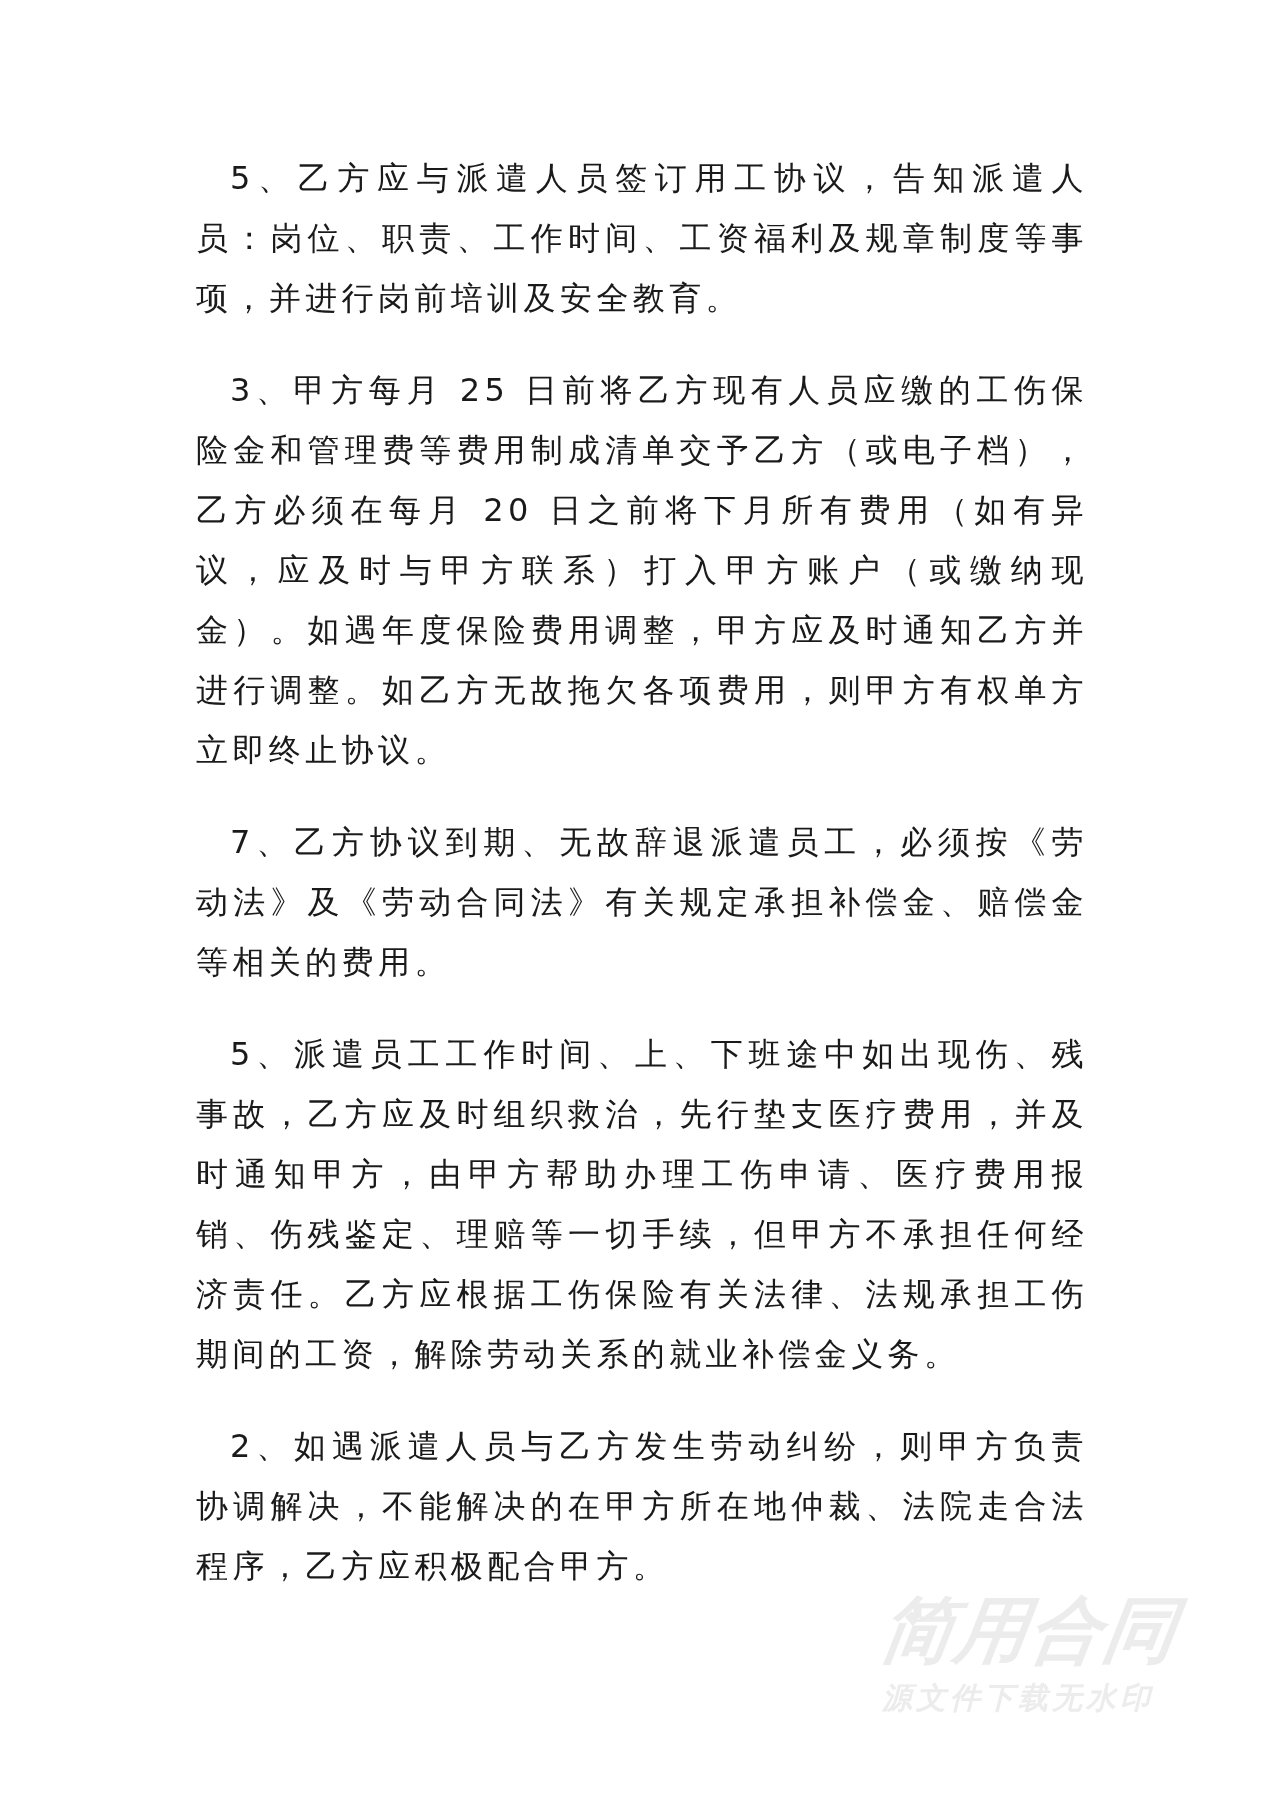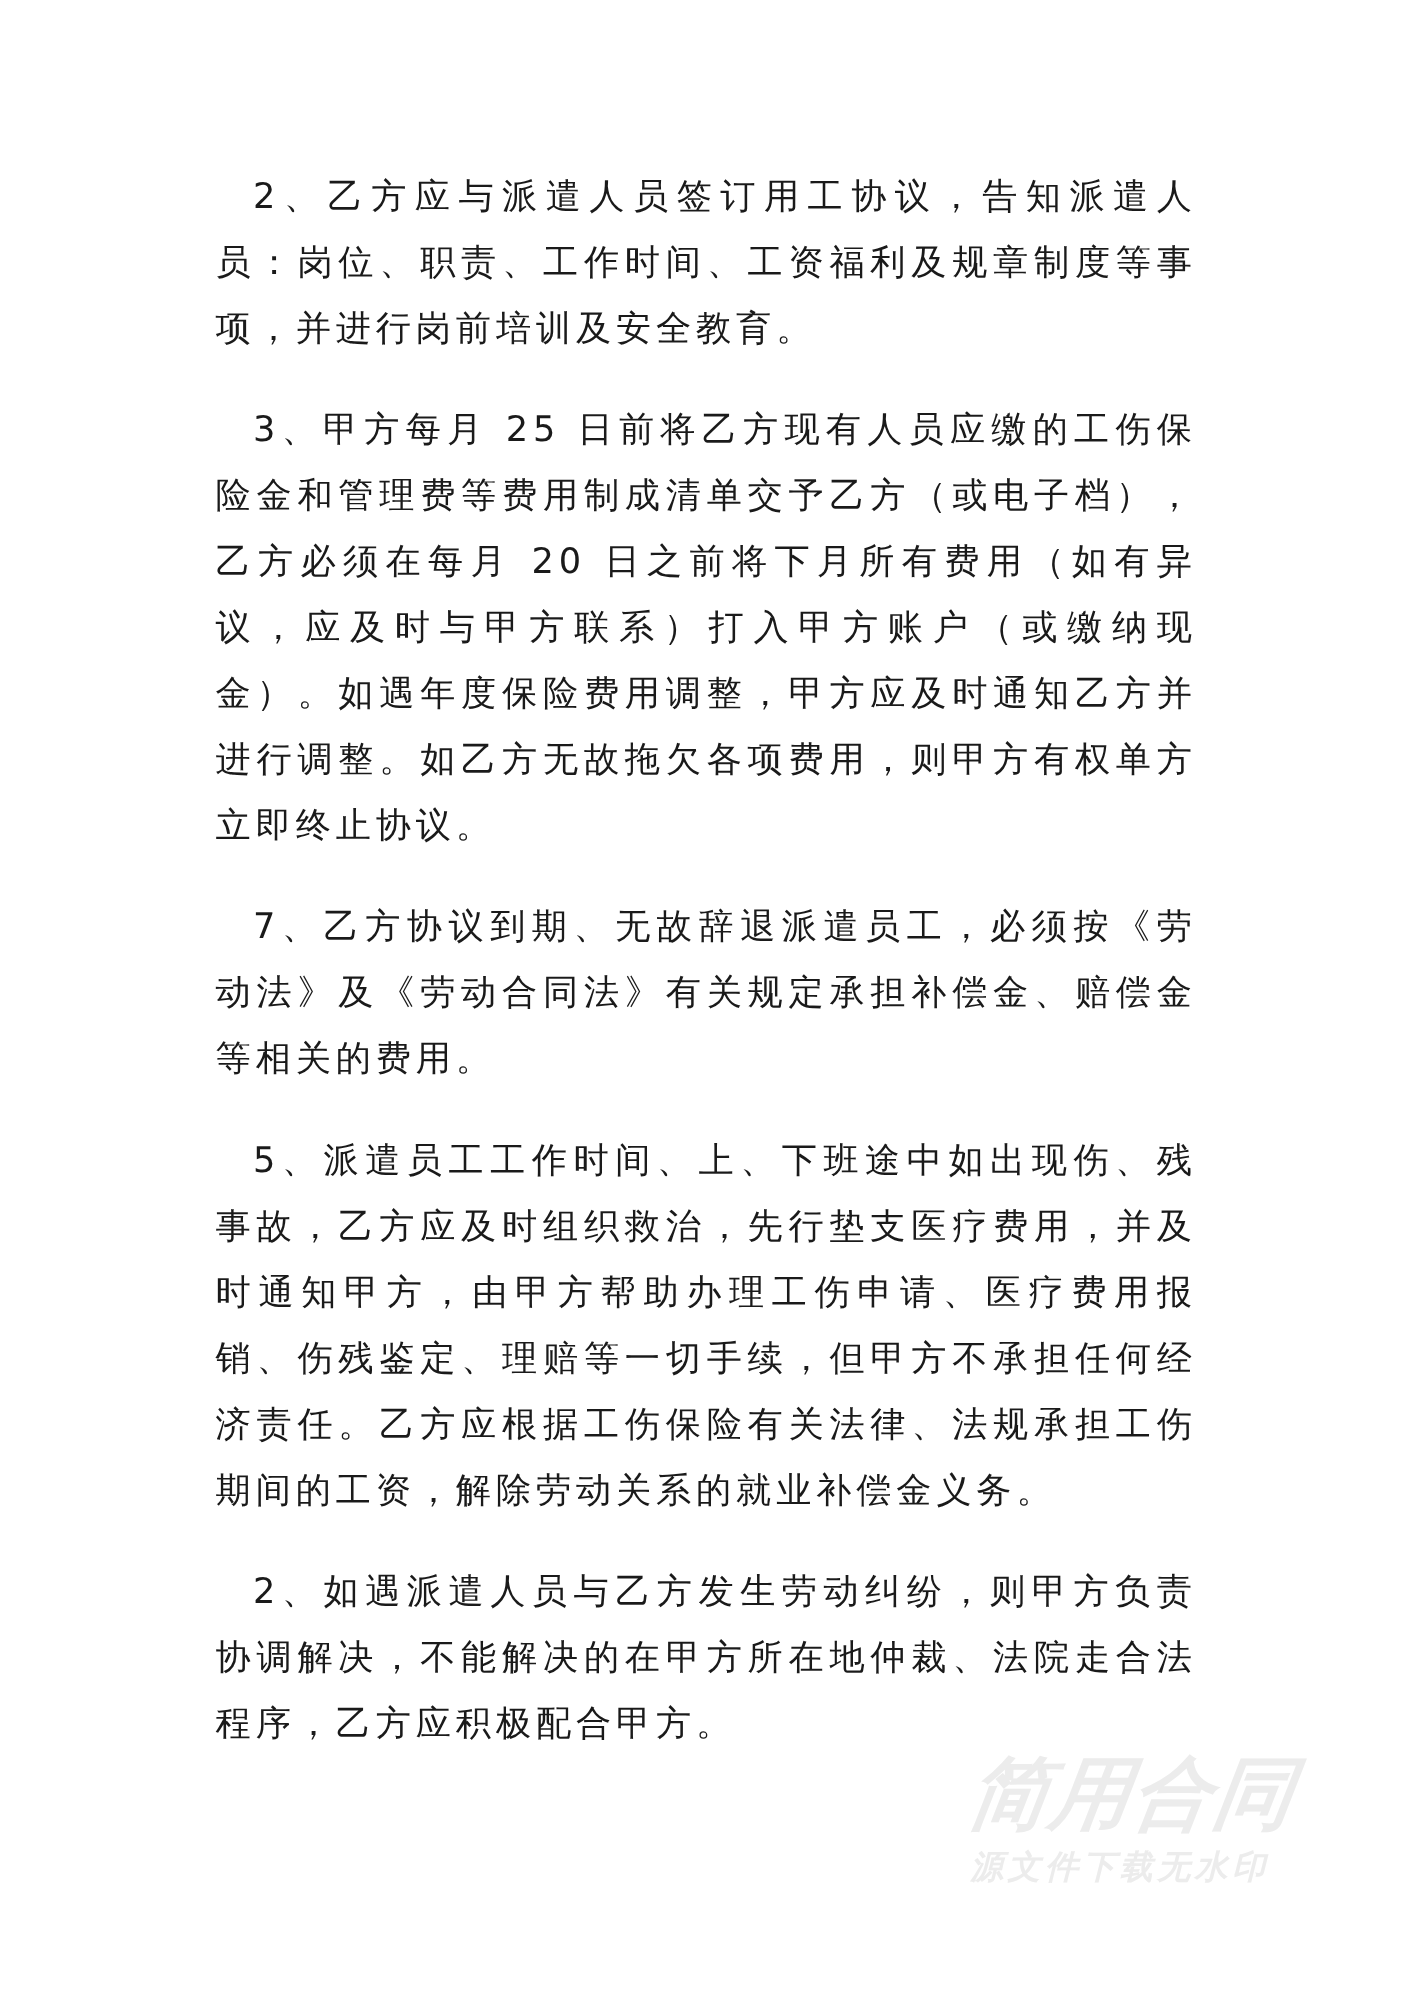--- a/index.html
+++ b/index.html
@@ -64,21 +64,21 @@
       letter-spacing: 4px;
       color: #ececec;
       margin-top: 8px;
       white-space: nowrap;
     }
   </style>
 </head>
 <body>
 
 <div class="page">
-  <p class="para indent">2、乙方应与派遣人员签订用工协议，告知派遣人员：岗位、职责、工作时间、工资福利及规章制度等事项，并进行岗前培训及安全教育。</p>
+  <p class="para indent">5、乙方应与派遣人员签订用工协议，告知派遣人员：岗位、职责、工作时间、工资福利及规章制度等事项，并进行岗前培训及安全教育。</p>
   <p class="para indent">3、甲方每月 25 日前将乙方现有人员应缴的工伤保险金和管理费等费用制成清单交予乙方（或电子档），乙方必须在每月 20 日之前将下月所有费用（如有异议，应及时与甲方联系）打入甲方账户（或缴纳现金）。如遇年度保险费用调整，甲方应及时通知乙方并进行调整。如乙方无故拖欠各项费用，则甲方有权单方立即终止协议。</p>
   <p class="para indent">7、乙方协议到期、无故辞退派遣员工，必须按《劳动法》及《劳动合同法》有关规定承担补偿金、赔偿金等相关的费用。</p>
   <p class="para indent">5、派遣员工工作时间、上、下班途中如出现伤、残事故，乙方应及时组织救治，先行垫支医疗费用，并及时通知甲方，由甲方帮助办理工伤申请、医疗费用报销、伤残鉴定、理赔等一切手续，但甲方不承担任何经济责任。乙方应根据工伤保险有关法律、法规承担工伤期间的工资，解除劳动关系的就业补偿金义务。</p>
   <p class="para indent">2、如遇派遣人员与乙方发生劳动纠纷，则甲方负责协调解决，不能解决的在甲方所在地仲裁、法院走合法程序，乙方应积极配合甲方。</p>
 </div>
 
 <div class="watermark">
   <div class="wm-title">简用合同</div>
   <div class="wm-sub">源文件下载无水印</div>
 </div>

